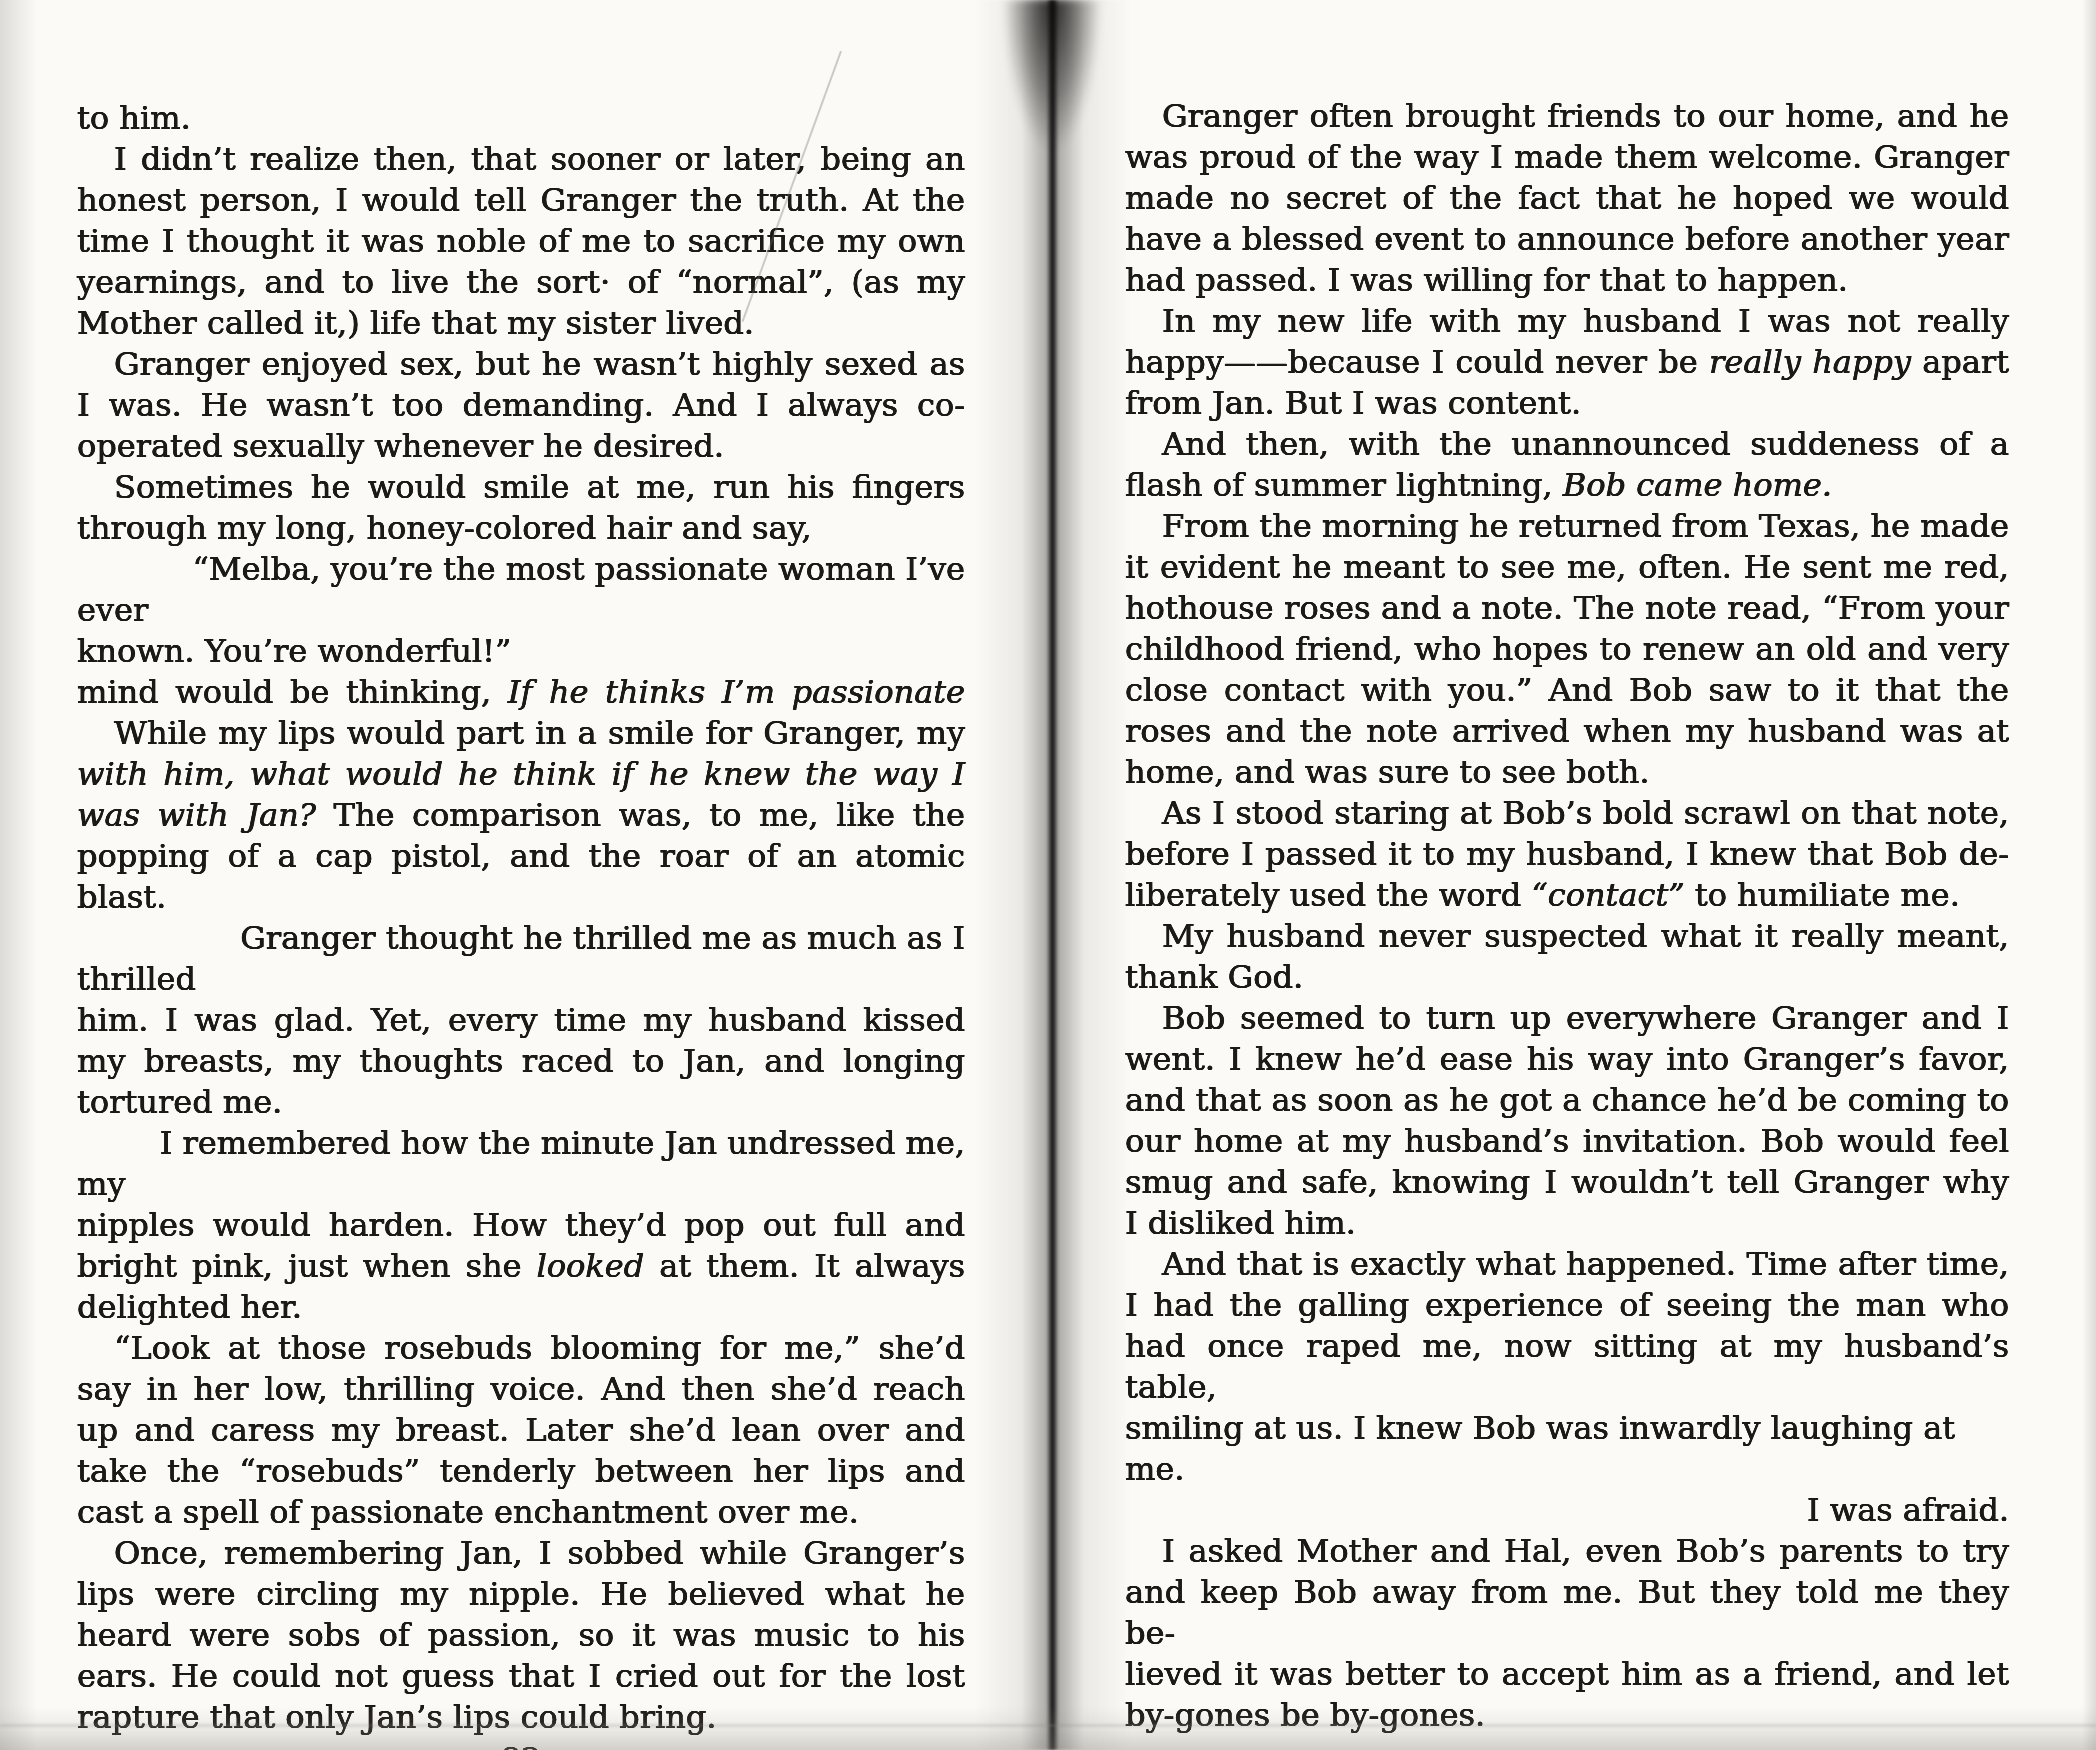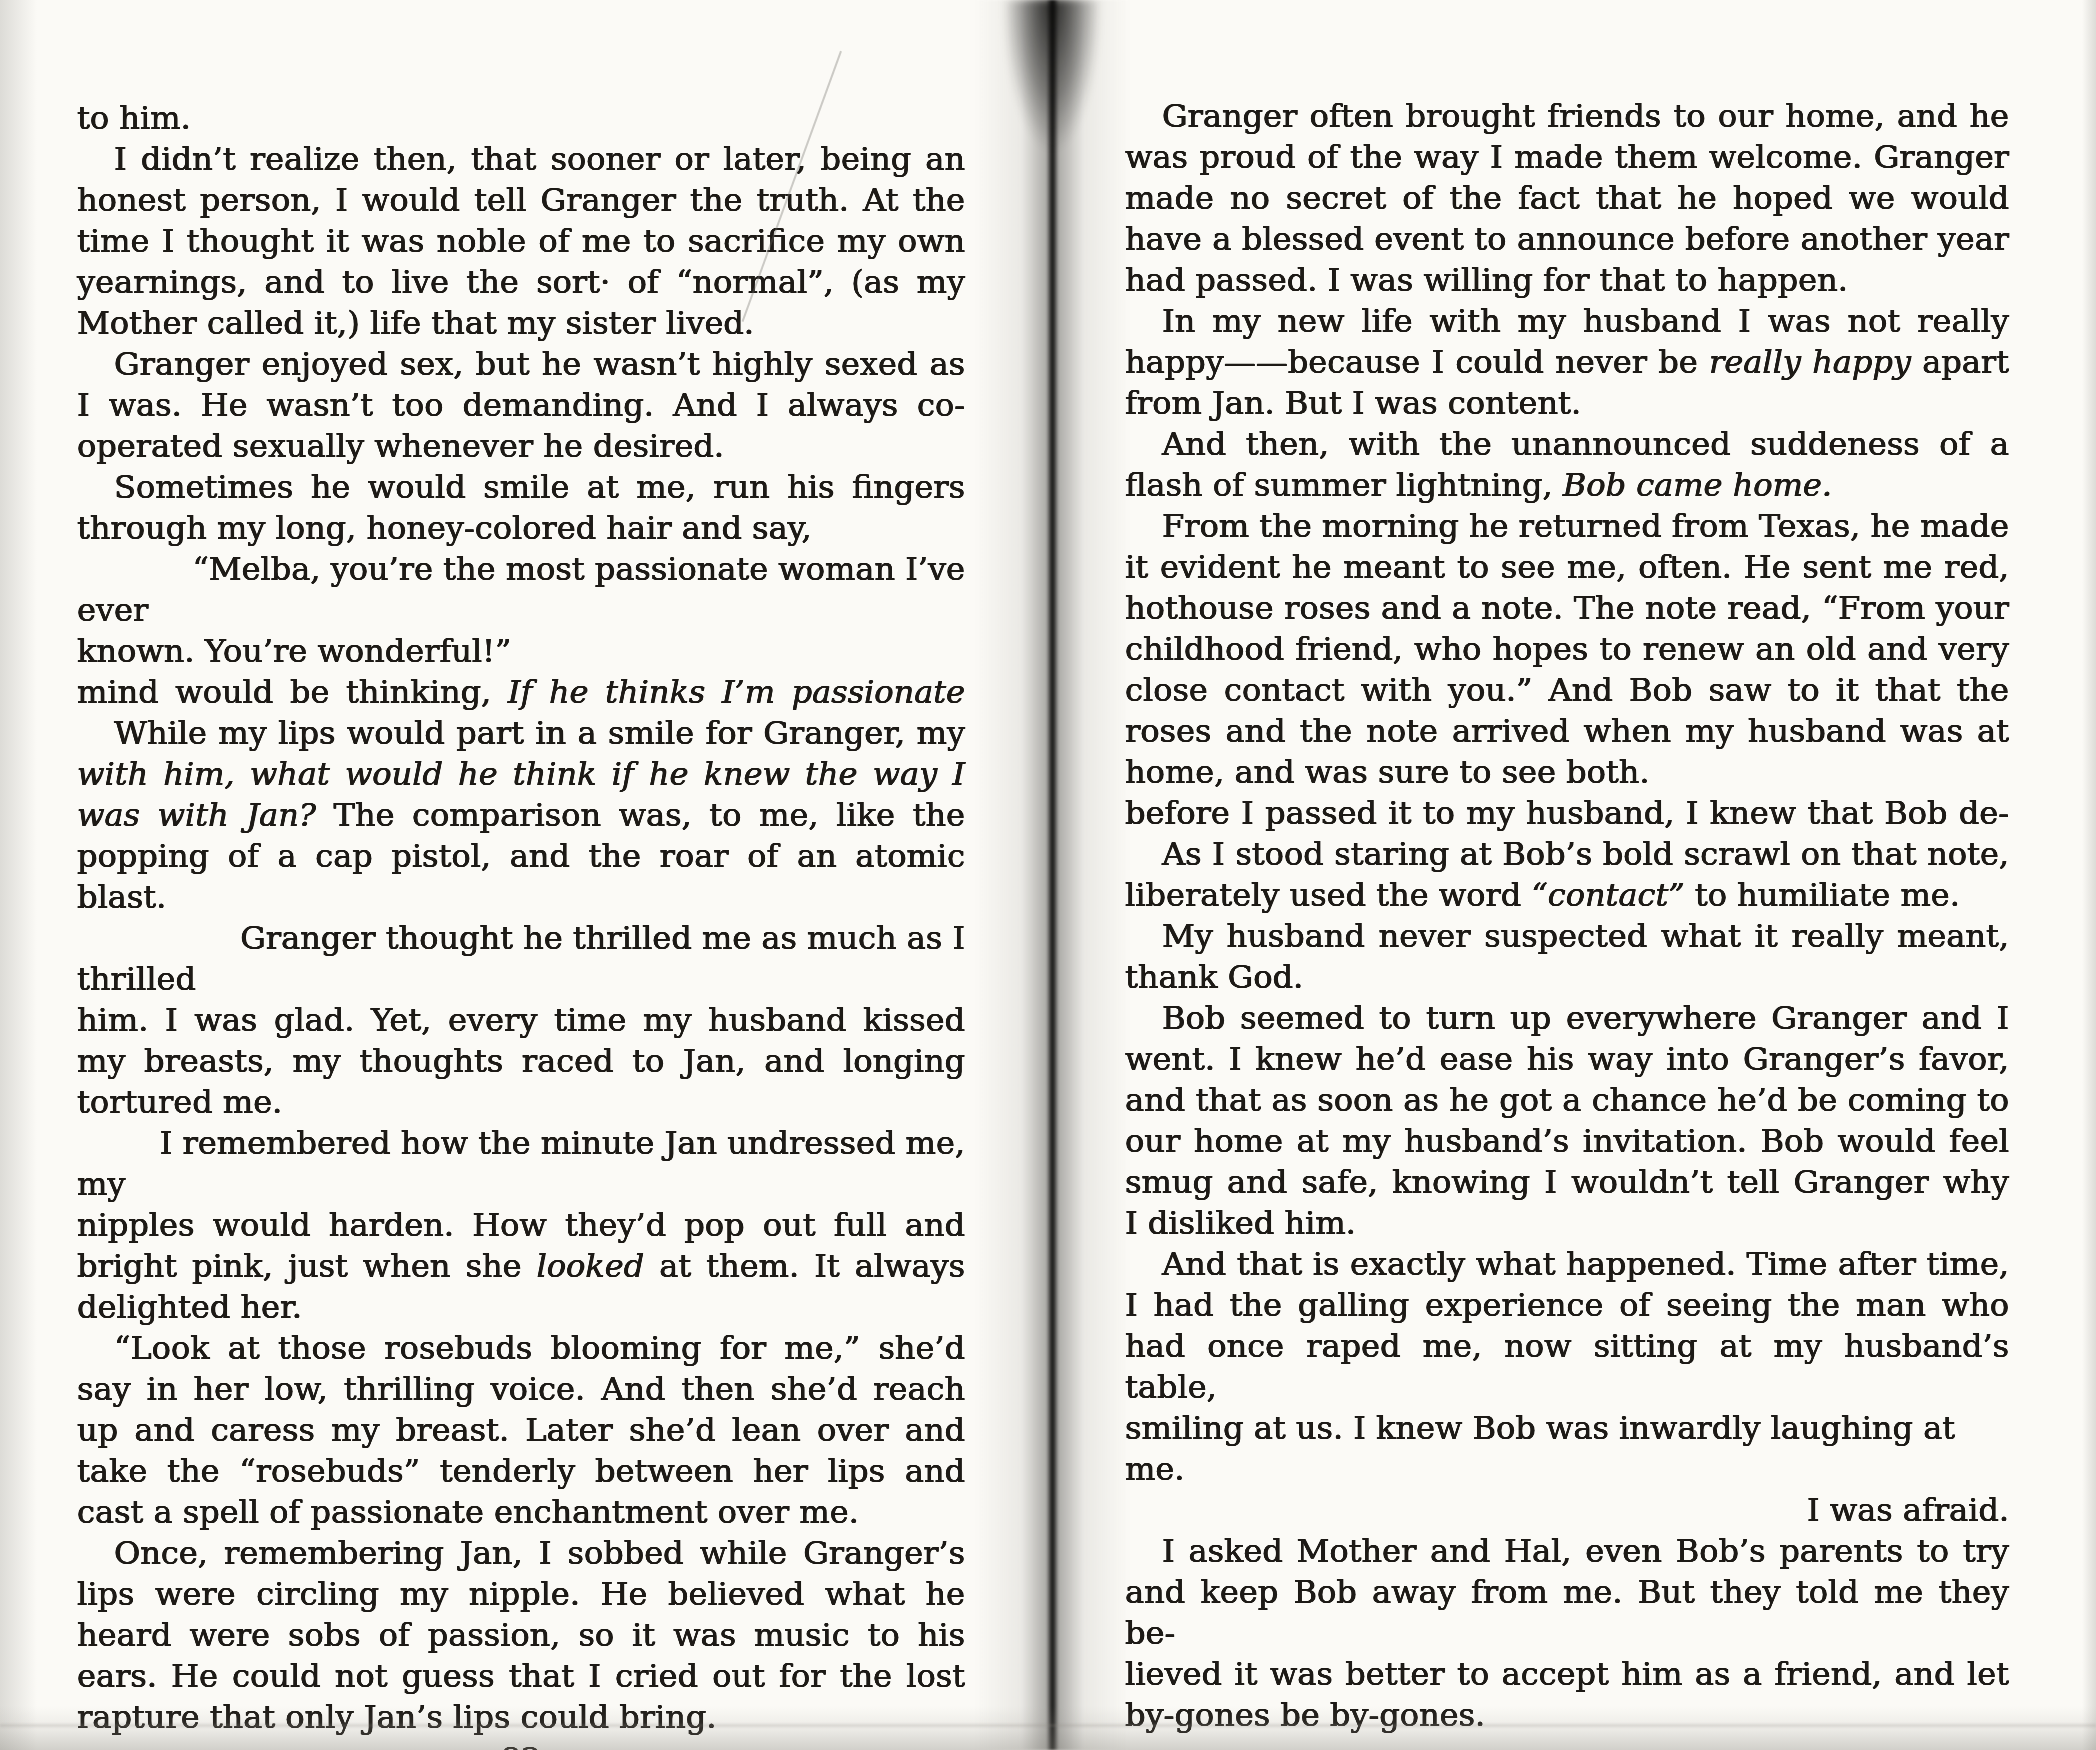--- a/index.html
+++ b/index.html
@@ -127,22 +127,22 @@
     <div class="line end"><span>from Jan. But I was content.</span></div>
     <div class="line indent"><span>And then, with the unannounced suddeness of a</span></div>
     <div class="line end"><span>flash of summer lightning, </span><span class="it">Bob came home.</span></div>
     <div class="line indent"><span>From the morning he returned from Texas, he made</span></div>
     <div class="line"><span>it evident he meant to see me, often. He sent me red,</span></div>
     <div class="line"><span>hothouse roses and a note. The note read, “From your</span></div>
     <div class="line"><span>childhood friend, who hopes to renew an old and very</span></div>
     <div class="line"><span>close contact with you.” And Bob saw to it that the</span></div>
     <div class="line"><span>roses and the note arrived when my husband was at</span></div>
     <div class="line end"><span>home, and was sure to see both.</span></div>
+    <div class="line indent"><span>As I stood staring at Bob’s bold scrawl on that note,</span></div>
     <div class="line"><span>before I passed it to my husband, I knew that Bob de-</span></div>
-    <div class="line indent"><span>As I stood staring at Bob’s bold scrawl on that note,</span></div>
     <div class="line end"><span>liberately used the word </span><span class="it">“contact”</span><span> to humiliate me.</span></div>
     <div class="line indent"><span>My husband never suspected what it really meant,</span></div>
     <div class="line end"><span>thank God.</span></div>
     <div class="line indent"><span>Bob seemed to turn up everywhere Granger and I</span></div>
     <div class="line"><span>went. I knew he’d ease his way into Granger’s favor,</span></div>
     <div class="line"><span>and that as soon as he got a chance he’d be coming to</span></div>
     <div class="line"><span>our home at my husband’s invitation. Bob would feel</span></div>
     <div class="line"><span>smug and safe, knowing I wouldn’t tell Granger why</span></div>
     <div class="line end"><span>I disliked him.</span></div>
     <div class="line indent"><span>And that is exactly what happened. Time after time,</span></div>

